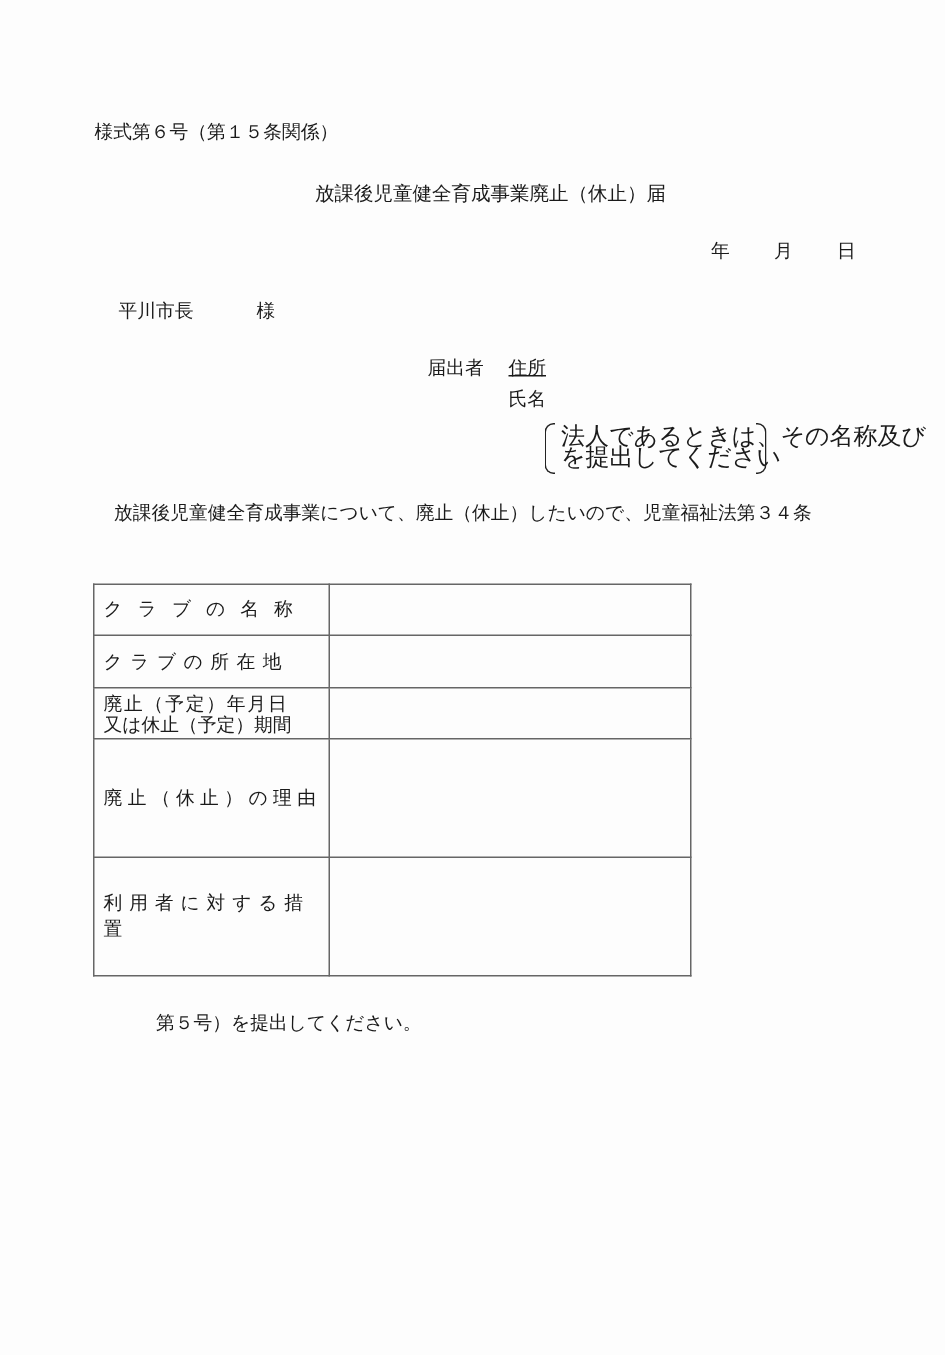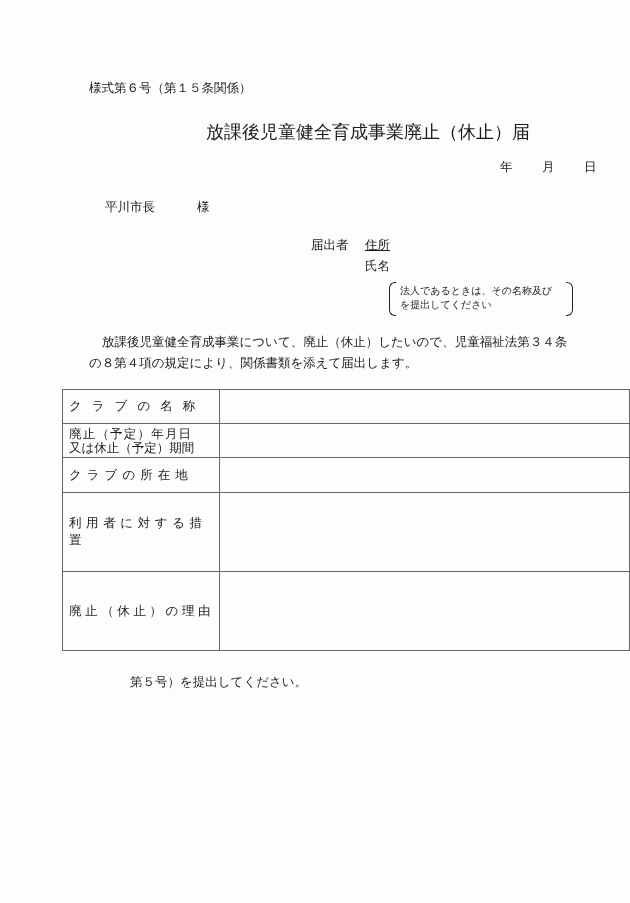--- a/index.html
+++ b/index.html
@@ -1,44 +1,44 @@
 <!DOCTYPE html>
 <html><head>
 <meta charset="utf-8">
 <style>
   html, body { margin:0; padding:0; }
   body {
     width:630px; height:903px; background:#fdfdfd; position:relative; overflow:hidden;
     font-family:"DejaVu Serif","Liberation Serif",serif; color:#1a1a1a; font-size:12.5px;
   }
-  .abs { position:absolute; white-space:nowrap;margin-left:26px; }
+  .abs { position:absolute; white-space:nowrap; }
   #form-number { left:63px; top:80px; }
-  #doc-title { left:180px; top:120px; font-size:18px; }
+  #doc-title { left:210px; top:120px; font-size:13px; }
   #date-line { left:474px; top:159px; }
   #date-line span { display:inline-block; }
   #date-year { width:42px; }
   #date-month { width:42px; }
   #addressee { left:79px; top:199px; }
   #addressee-suffix { margin-left:42px; }
   #applicant-label { left:285px; top:237px; }
   #address-label { left:339px; top:237px;text-decoration:underline; }
   #name-label { left:339px; top:258px;text-align:right; }
   #corp-note {
-    left:363px; top:282px; width:184px; height:34px; font-size:10px; line-height:14px;
+    left:363px; top:282px; width:148px; height:34px; font-size:16px; line-height:14px;
   }
   #corp-note .bracket-l, #corp-note .bracket-r {
     position:absolute; top:0; width:6px; height:32px; border:1px solid #222;
   }
   #corp-note .bracket-l { left:0; border-right:none; border-radius:6px 0 0 6px; }
   #corp-note .bracket-r { right:0; border-left:none; border-radius:0 6px 6px 0; }
   #corp-note .note-text { position:absolute; left:11px; top:2px; }
   #body-text { left:63px; top:332px; line-height:21px; white-space:normal; width:510px;font-family:Liberation Serif, serif; }
   #body-text .indent { padding-left:13px; }
   #info-table {
-    position:absolute; left:62px; top:389px; width:568px; border-collapse:collapse;
+    position:absolute; left:62px; top:389px; width:399px; border-collapse:collapse;
   }
   #info-table td { border:1px solid #666; padding:0; }
   #info-table td.label { width:150px; padding-left:6px; font-size:12.5px; }
   #info-table td.value { }
   .spaced-1 { letter-spacing:10px; }
   .spaced-2 { letter-spacing:5px; }
   .spaced-3 { letter-spacing:3.6px; }
   .spaced-4 { letter-spacing:4.6px; }
   .two-line { line-height:14px; font-size:12.5px; }
   #note-block { left:70px; top:671px; line-height:21px; }
@@ -68,46 +68,45 @@
   <span class="bracket-l"></span>
   <div class="note-text">
     <div>法人であるときは、その名称及び</div>
     <div>を提出してください</div>
   </div>
   <span class="bracket-r"></span>
 </div>
 
 <div class="abs" id="body-text">
   <div class="indent">放課後児童健全育成事業について、廃止（休止）したいので、児童福祉法第３４条</div>
-  <div>の８第４項の規定により、関係書類を添えて届出します。</div>
 </div>
 
 <table id="info-table">
   <tbody>
       <tr style="height:34px">
     <td class="label spaced-1">クラブの名称</td>
+    <td class="value"></td>
+  </tr>
+  <tr style="height:35px">
+    <td class="label spaced-2">クラブの所在地</td>
     <td class="value"></td>
   </tr>
   <tr style="height:34px">
     <td class="label two-line">
       <div class="spaced-3" style="letter-spacing:1.2px">廃止（予定）年月日</div>
       <div>又は休止（予定）期間</div>
     </td>
     <td class="value"></td>
   </tr>
-  <tr style="height:35px">
-    <td class="label spaced-2">クラブの所在地</td>
+  <tr style="height:79px">
+    <td class="label spaced-3">廃止（休止）の理由</td>
     <td class="value"></td>
   </tr>
   <tr style="height:79px">
     <td class="label spaced-4">利用者に対する措置</td>
-    <td class="value"></td>
-  </tr>
-  <tr style="height:79px">
-    <td class="label spaced-3">廃止（休止）の理由</td>
     <td class="value"></td>
   </tr>
 </tbody>
   </table>
 
 <div class="abs" id="note-block">
   <div id="note-line2">第５号）を提出してください。</div>
 </div>
 
 </body></html>

